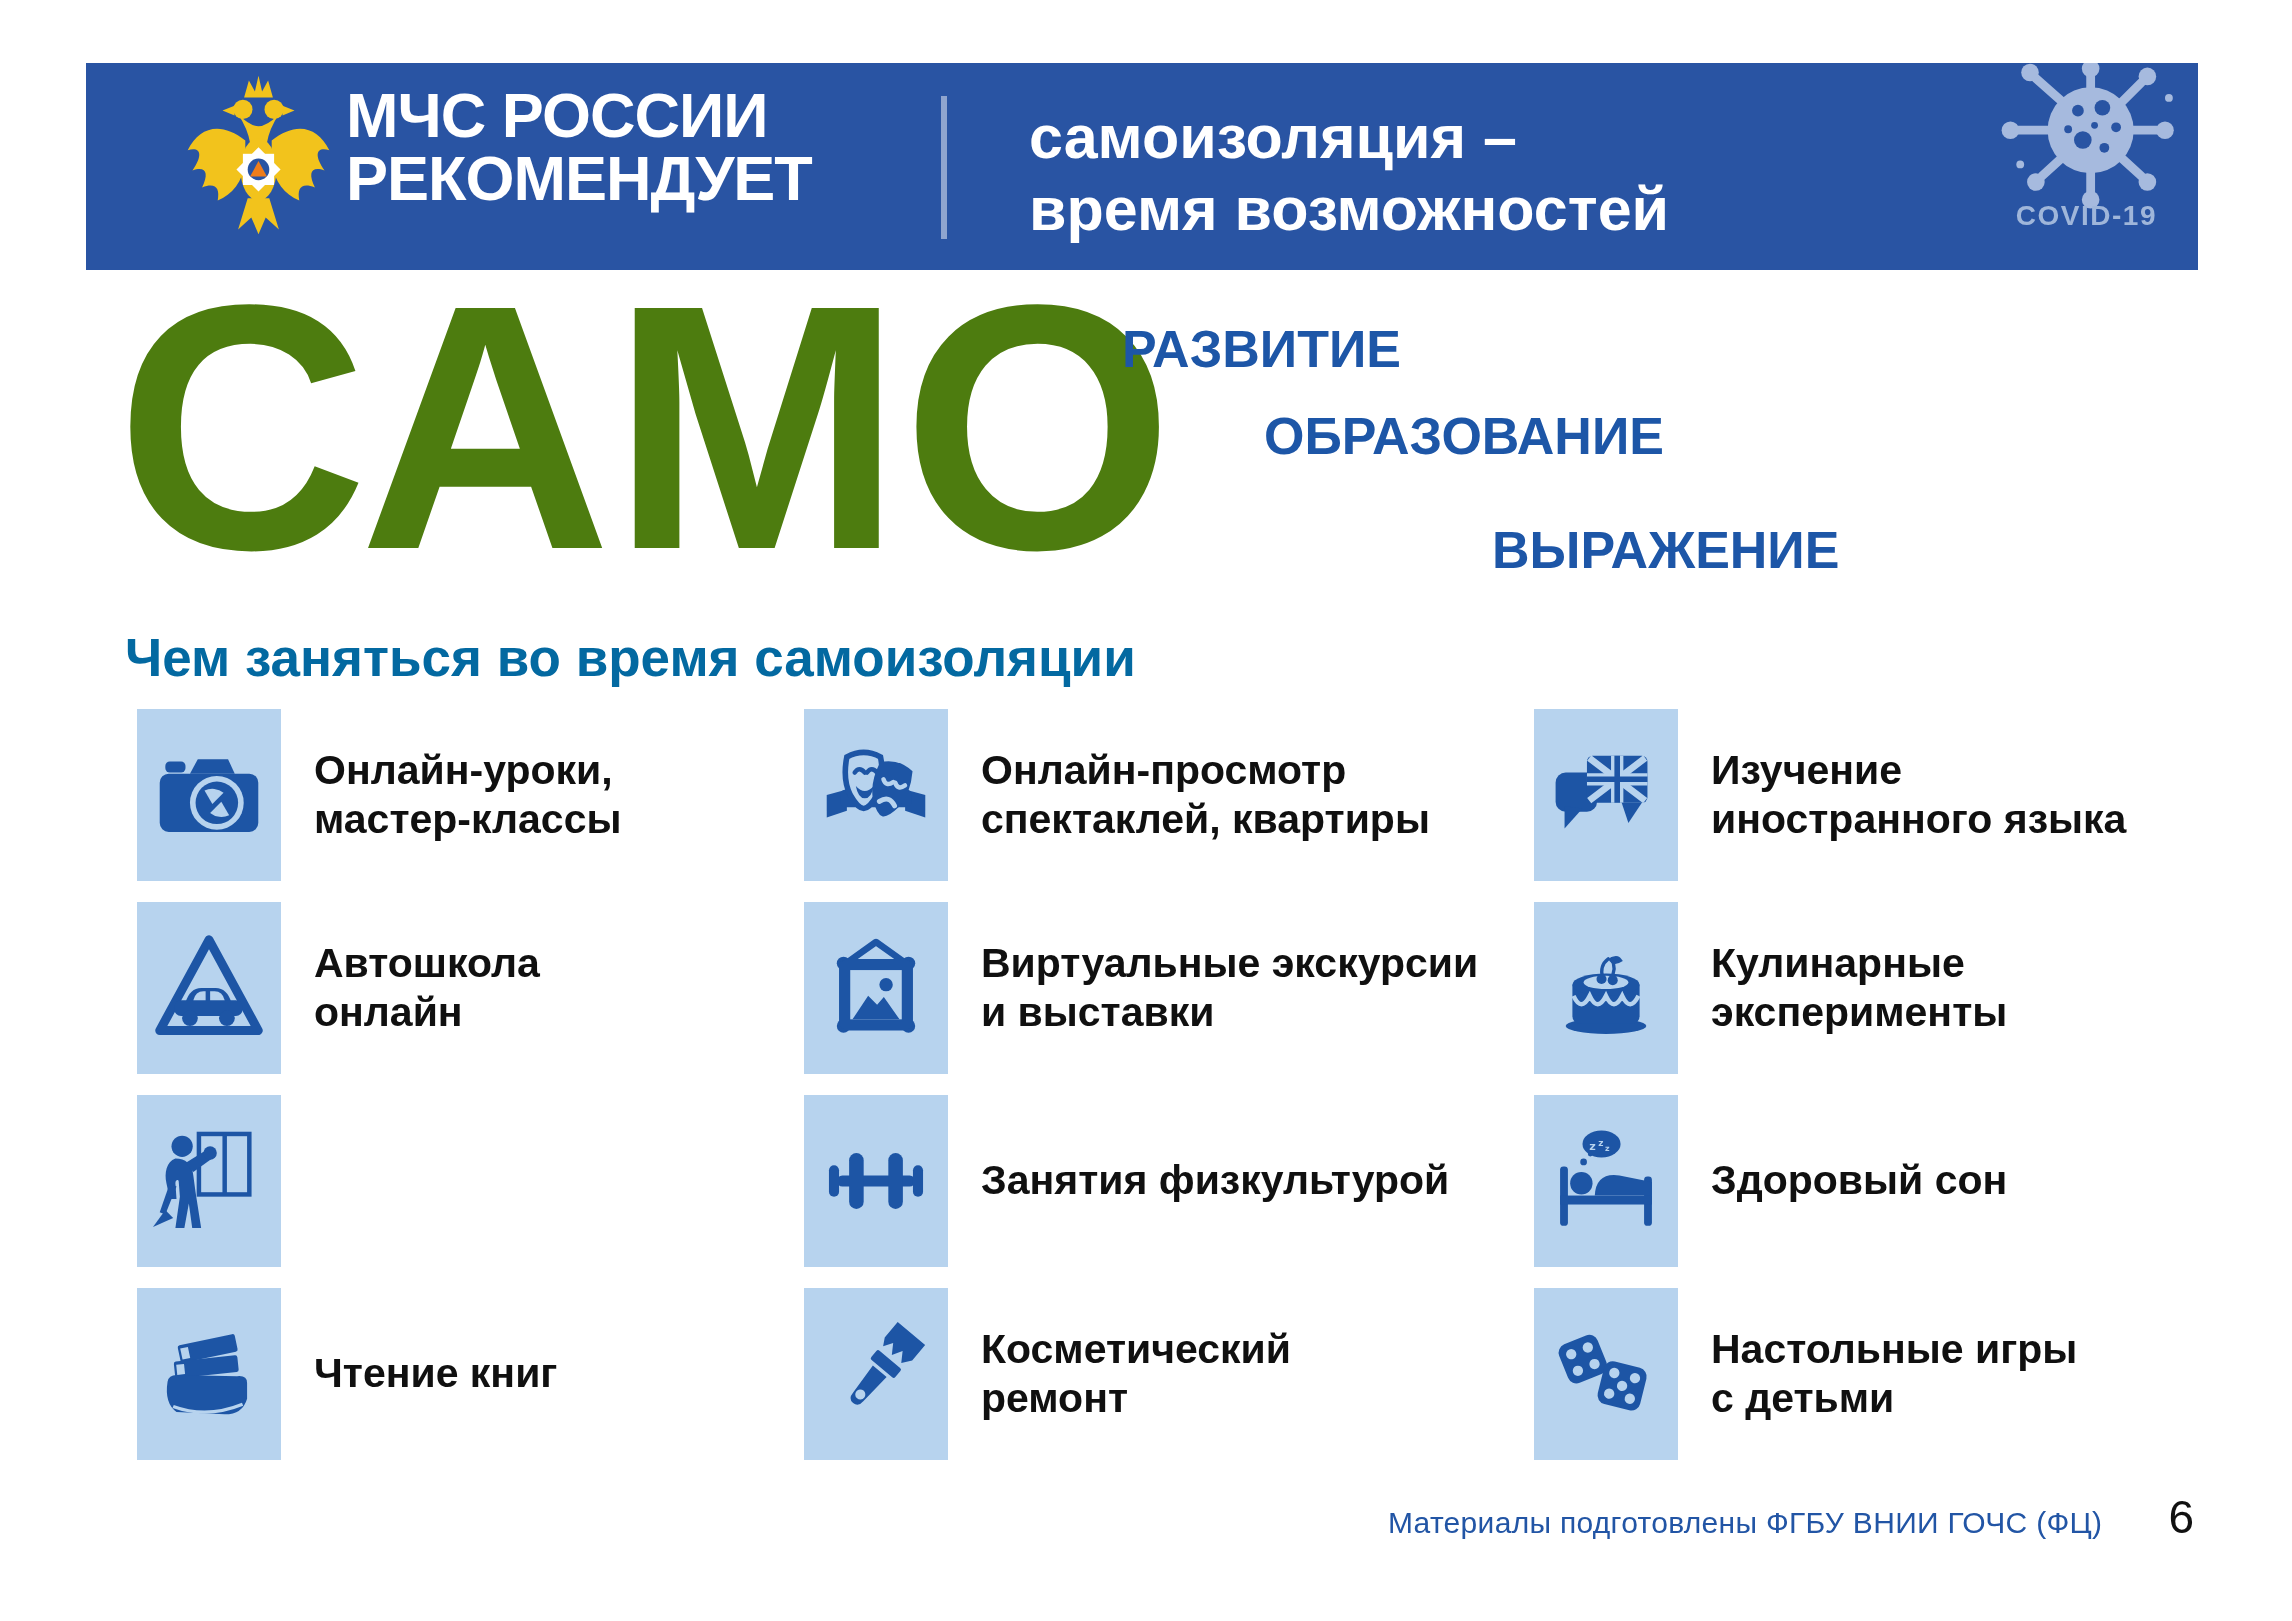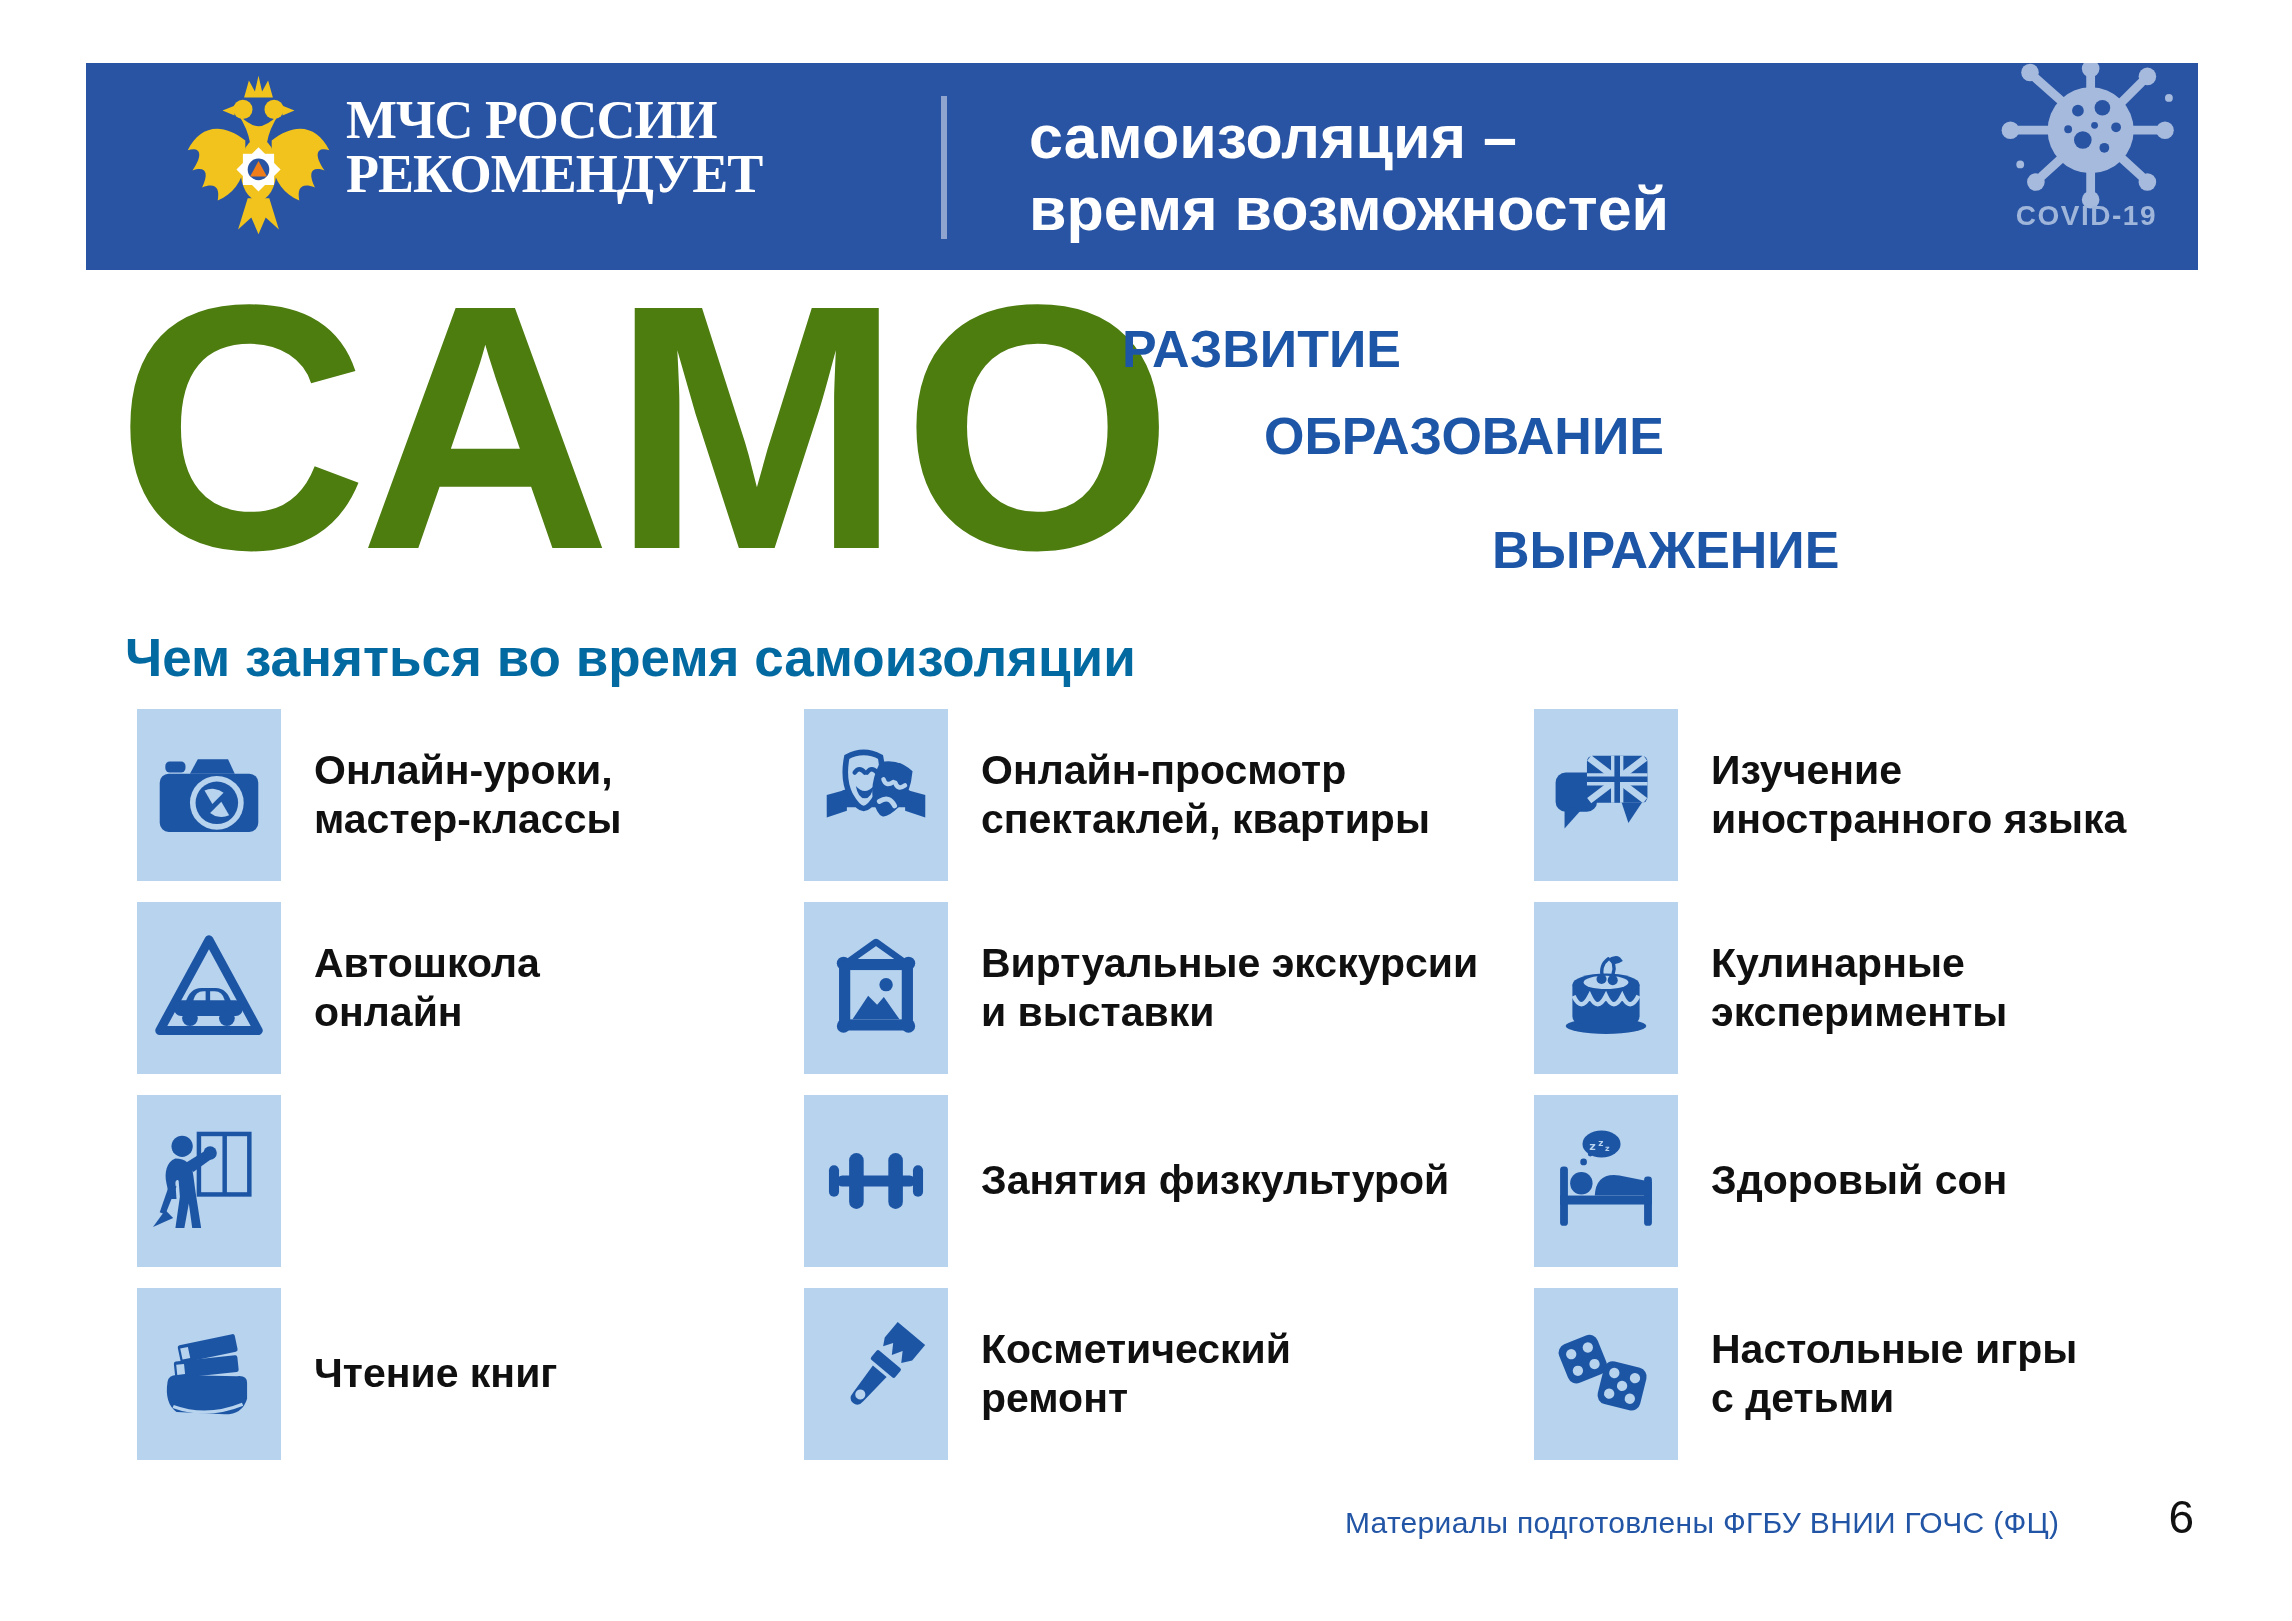--- a/index.html
+++ b/index.html
@@ -5,22 +5,22 @@
   * { margin:0; padding:0; box-sizing:border-box; }
   html,body { background:#e9e9e9; }
   .page {
     position:relative; width:2293px; height:1621px; background:#ffffff;
     font-family:"Liberation Sans", sans-serif; overflow:hidden; margin:0 auto;
   }
   
   .band { position:absolute; left:86px; top:63px; width:2112px; height:207px;
           background:#2954a3; overflow:hidden; }
   .emblem { position:absolute; left:94px; top:7.8px; width:157px; height:192px; }
-  .org-title { position:absolute; left:260px; top:30px; color:#ffffff;
-               font-weight:bold; font-size:54px; line-height:1.0; letter-spacing:-1px;font-family:Liberation Serif, serif; }
+  .org-title { position:absolute; left:260px; top:21px; color:#ffffff;
+               font-weight:bold; font-size:63px; line-height:1.0; letter-spacing:-1px; }
   .band-divider { position:absolute; left:855px; top:33px; width:5.9px; height:143px;
                   background:#8fa5cf; }
   .subtitle { position:absolute; left:943px; top:39px; color:#ffffff;
               font-weight:bold; font-size:61px; line-height:1.18; }
   .covid-virus { position:absolute; right:-11.8px; top:-15.7px; width:225px; height:186px; }
   .covid-label { position:absolute; right:41px; top:137px; color:#9fb6da;
                  font-weight:bold; font-size:28px; letter-spacing:1.5px;text-align:right; }
   
   .samo-word { position:absolute; left:116px; top:253px; color:#4d7c0f;
                font-weight:bold; font-size:349px; line-height:1; letter-spacing:0px; }
@@ -36,21 +36,21 @@
   .grid { position:absolute; left:137px; top:709px; display:grid;
           grid-template-columns:667px 730px auto; grid-auto-rows:193px; align-items:start; }
   .item { display:flex; align-items:center; height:172px; }
   .tile { flex:none; width:144px; height:172px; background:#b7d3ee;
           display:flex; align-items:center; justify-content:center; }
   .tile svg { width:112px; height:112px; fill:#1d55a5; }
   .item-label { margin-left:33px; color:#101010; font-weight:bold; font-size:41px;
                 line-height:1.2; white-space:pre-line; }
   
   .footer { position:absolute; right:99px; top:1490px; display:flex;
-            align-items:baseline; gap:109px; }
+            align-items:baseline; gap:66px; }
   .credit { color:#2255a5; font-size:30px; letter-spacing:0.3px; }
   .page-num { color:#111111; font-size:46px; }
 </style>
 </head>
 <body>
 
 <div class="page">
 
   <div class="band">
 

